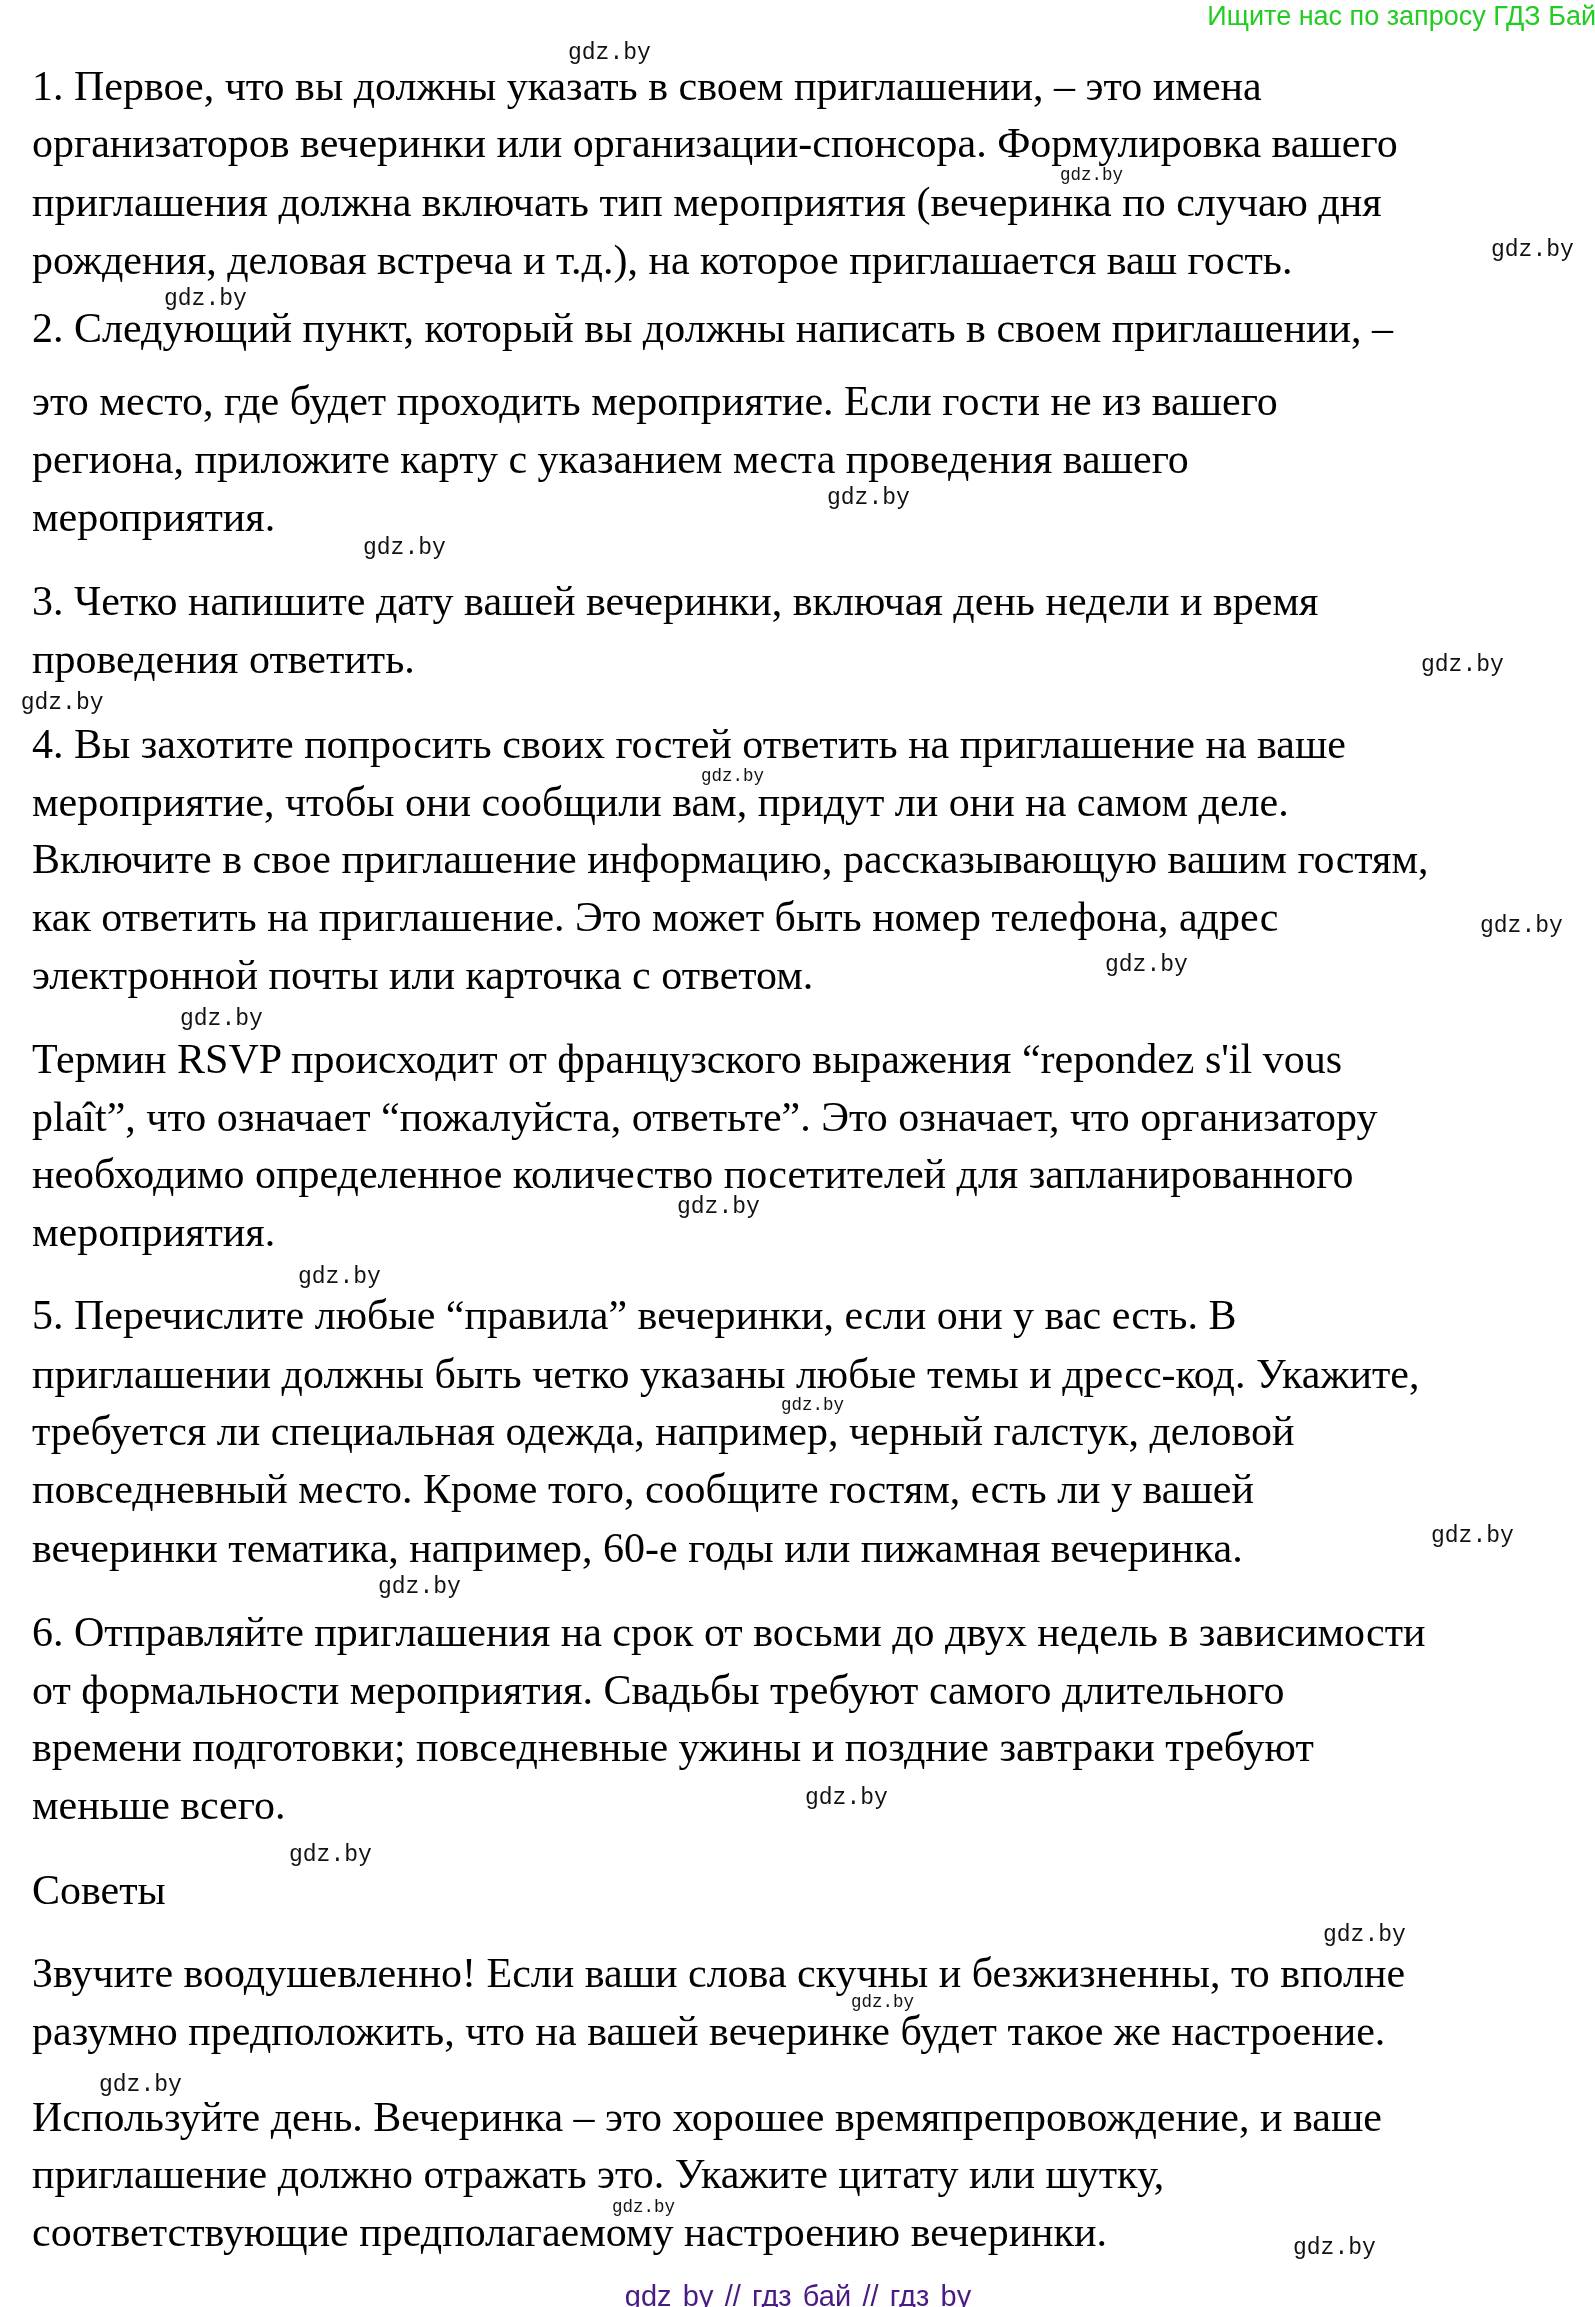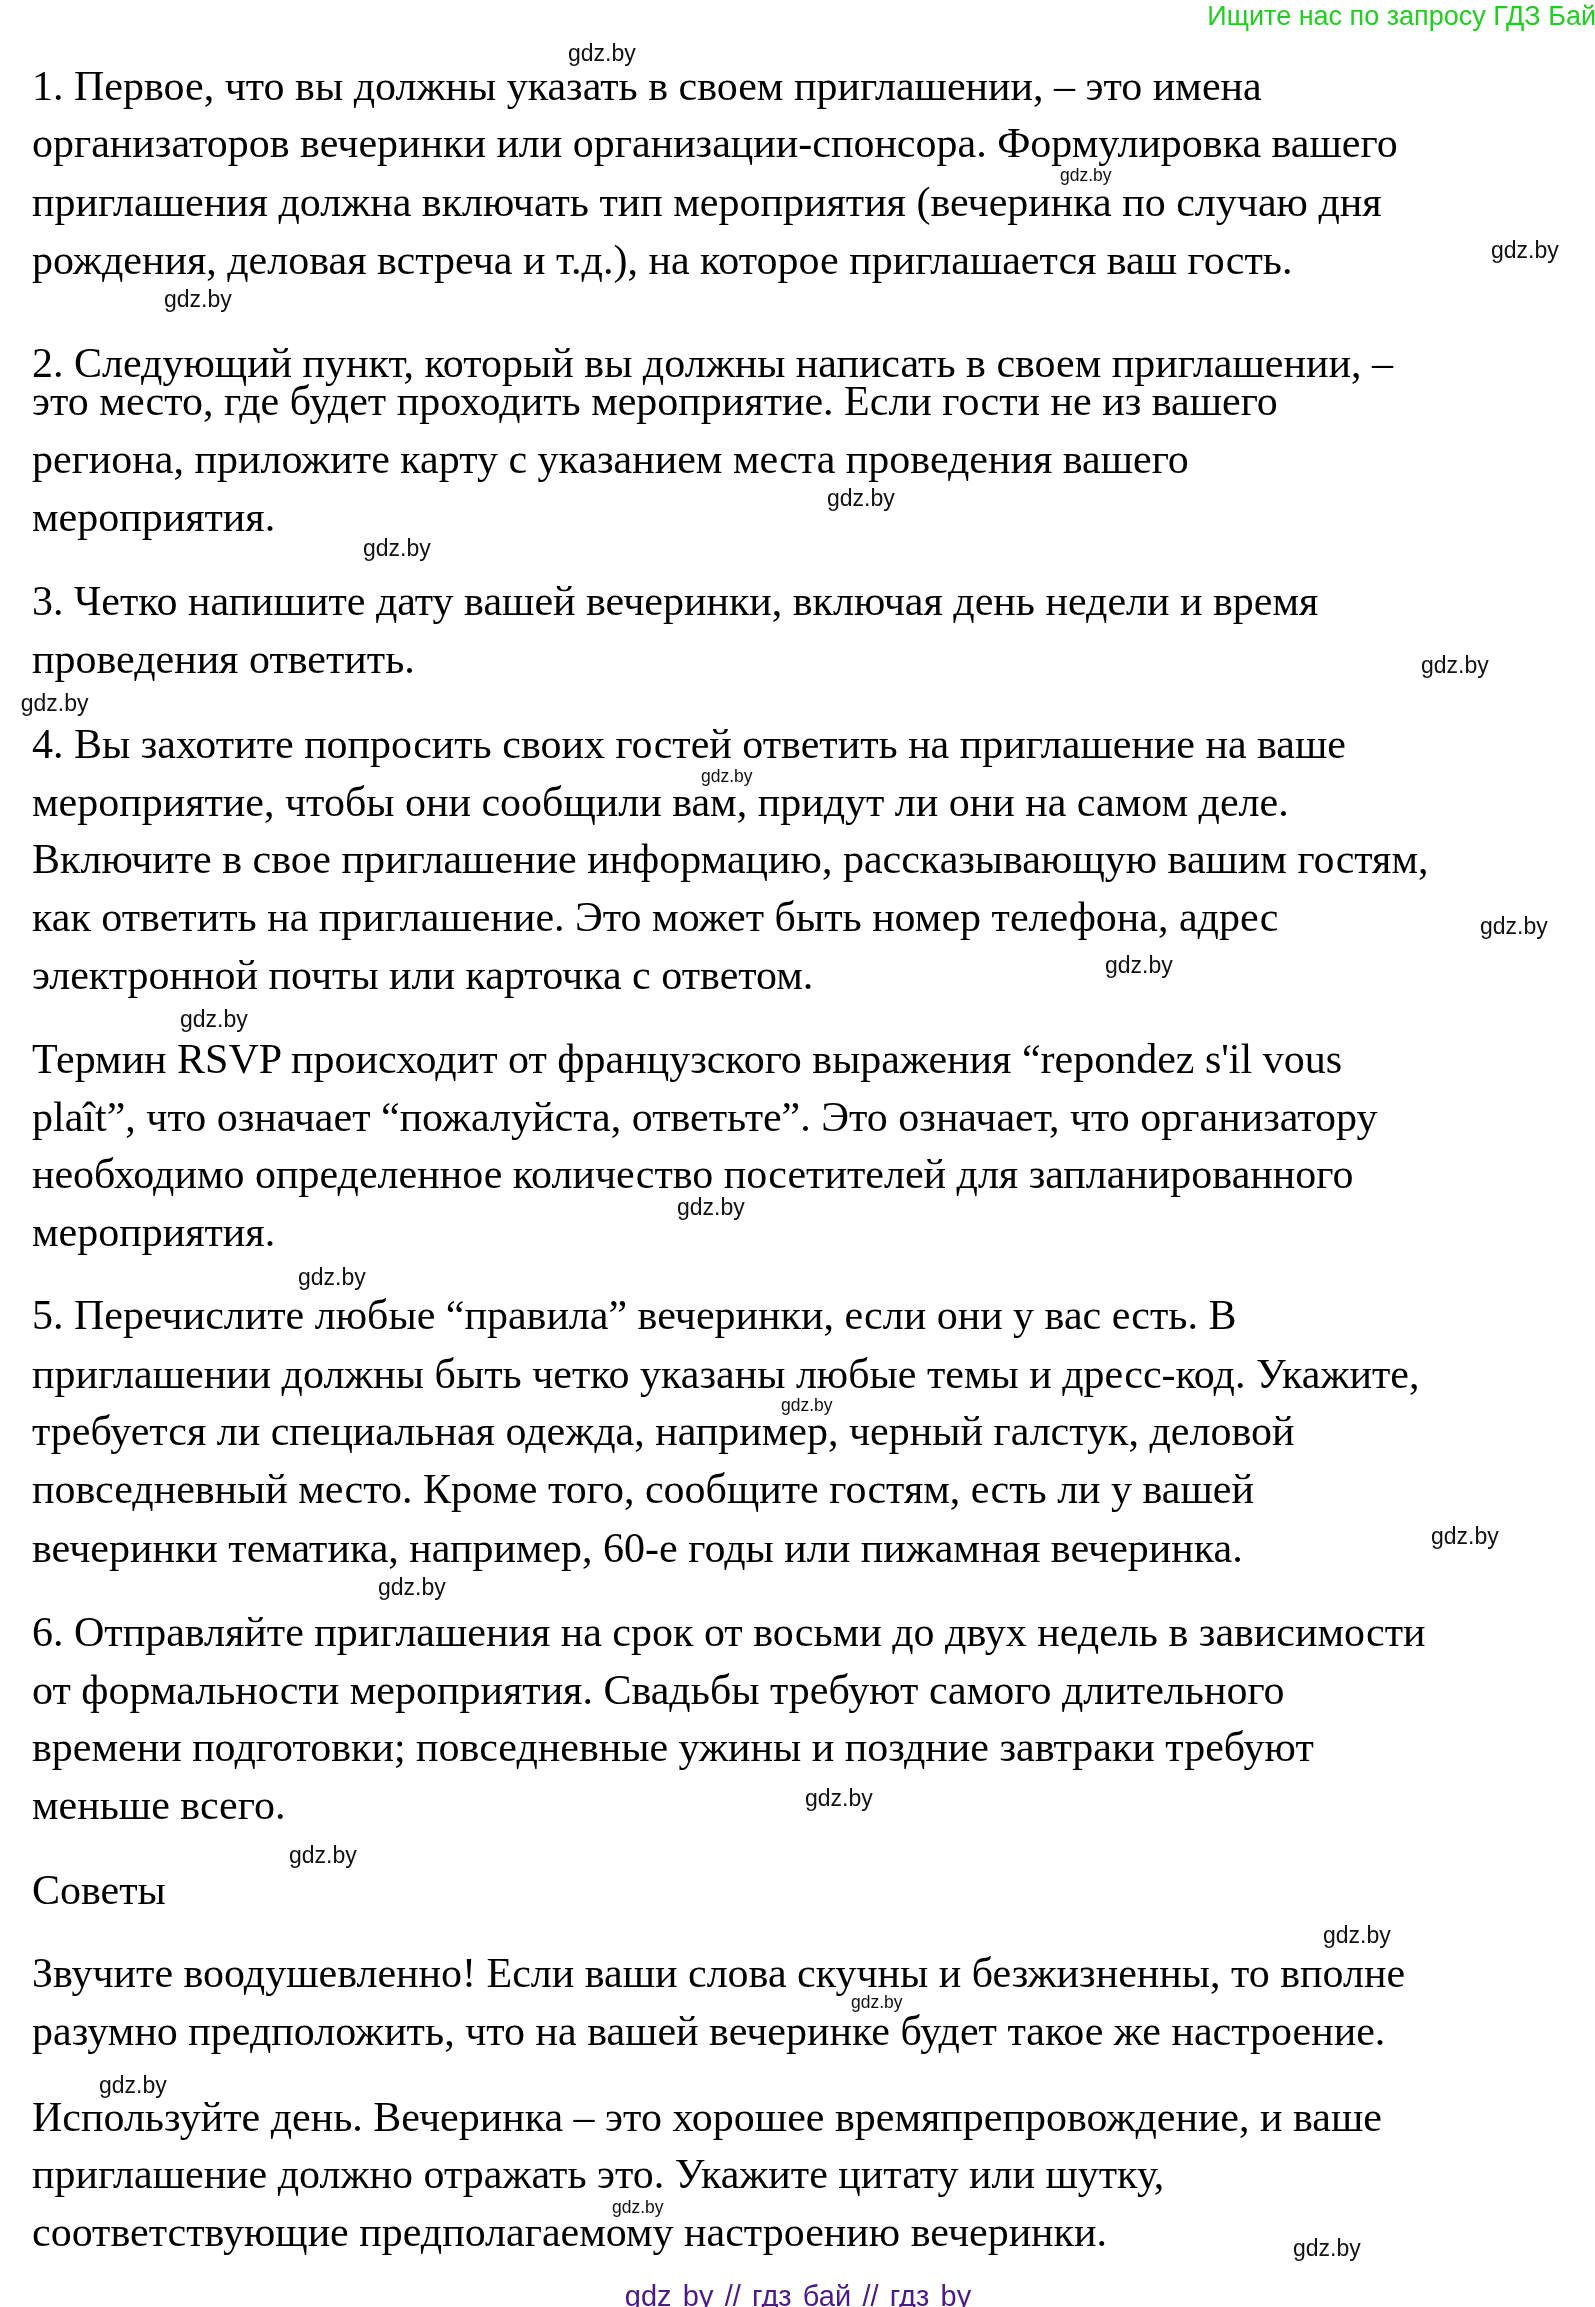--- a/index.html
+++ b/index.html
@@ -9,42 +9,42 @@
       text-align: right; color: #22cc22;
       font-family: "Liberation Sans", sans-serif; font-size: 27px; line-height: 32px;
     }
     .line {
       position: absolute; left: 32px; white-space: nowrap;
       font-family: "Liberation Serif", serif; font-size: 42px; line-height: 48px;
       color: #000000; transform: translateY(-50%);
     }
     .wm {
       position: absolute; white-space: nowrap;
-      font-family: Liberation Sans, sans-serif; font-size: 23px; line-height: 25.4px;
+      font-family: Liberation Mono, monospace; font-size: 23px; line-height: 25.4px;
       color: #111111; transform: translateY(-50%);
     }
     .wm.small { font-size: 17.5px; line-height: 19px; }
     .footer {
       position: absolute; left: 0; width: 1596px; top: 2280px; height: 32px;
       text-align: center; color: #4a1a86;
       font-family: "Liberation Sans", sans-serif; font-size: 29px; line-height: 32px;
       word-spacing: 3.2px;
     }
   </style>
 </head>
 <body>
 
 <div class="header">Ищите нас по запросу ГДЗ Бай</div>
 
 <div class="line" style="top:86px">1. Первое, что вы должны указать в своем приглашении, – это имена</div>
 <div class="line" style="top:143px">организаторов вечеринки или организации-спонсора. Формулировка вашего</div>
 <div class="line" style="top:202px">приглашения должна включать тип мероприятия (вечеринка по случаю дня</div>
 <div class="line" style="top:260px">рождения, деловая встреча и т.д.), на которое приглашается ваш гость.</div>
 
-<div class="line" style="top:363px">2. Следующий пункт, который вы должны написать в своем приглашении, –</div>
+<div class="line" style="top:328px">2. Следующий пункт, который вы должны написать в своем приглашении, –</div>
 <div class="line" style="top:401px">это место, где будет проходить мероприятие. Если гости не из вашего</div>
 <div class="line" style="top:459px">региона, приложите карту с указанием места проведения вашего</div>
 <div class="line" style="top:517px">мероприятия.</div>
 
 <div class="line" style="top:601px">3. Четко напишите дату вашей вечеринки, включая день недели и время</div>
 <div class="line" style="top:659px">проведения ответить.</div>
 
 <div class="line" style="top:744px">4. Вы захотите попросить своих гостей ответить на приглашение на ваше</div>
 <div class="line" style="top:802px">мероприятие, чтобы они сообщили вам, придут ли они на самом деле.</div>
 <div class="line" style="top:859px">Включите в свое приглашение информацию, рассказывающую вашим гостям,</div>

